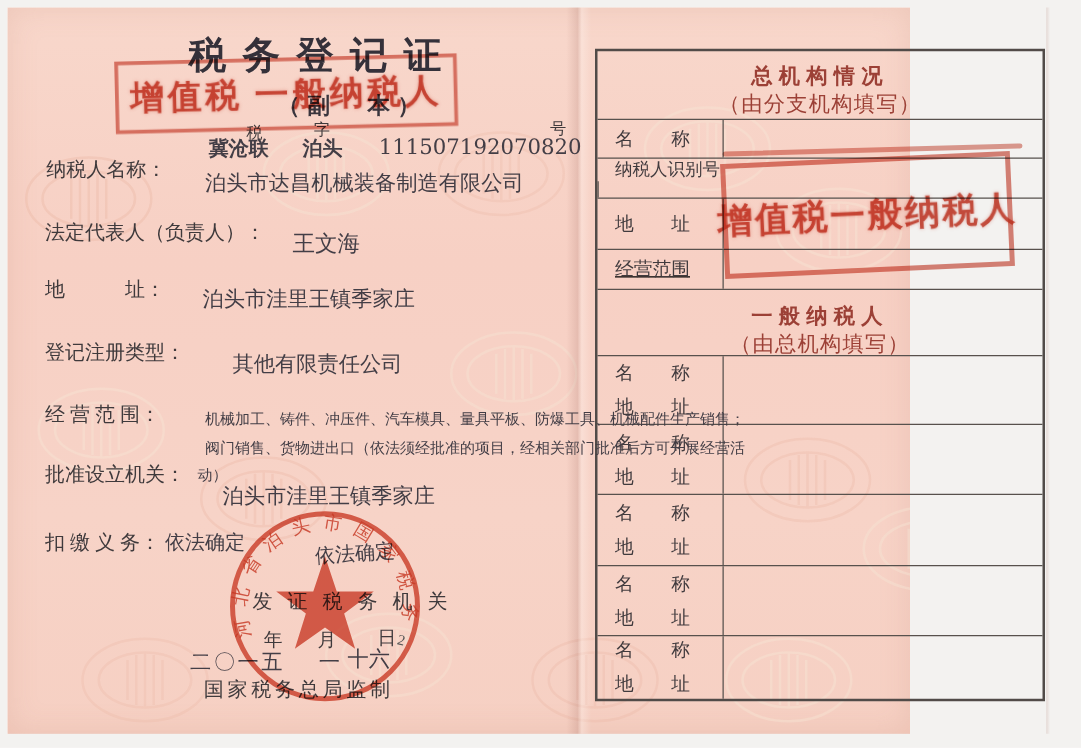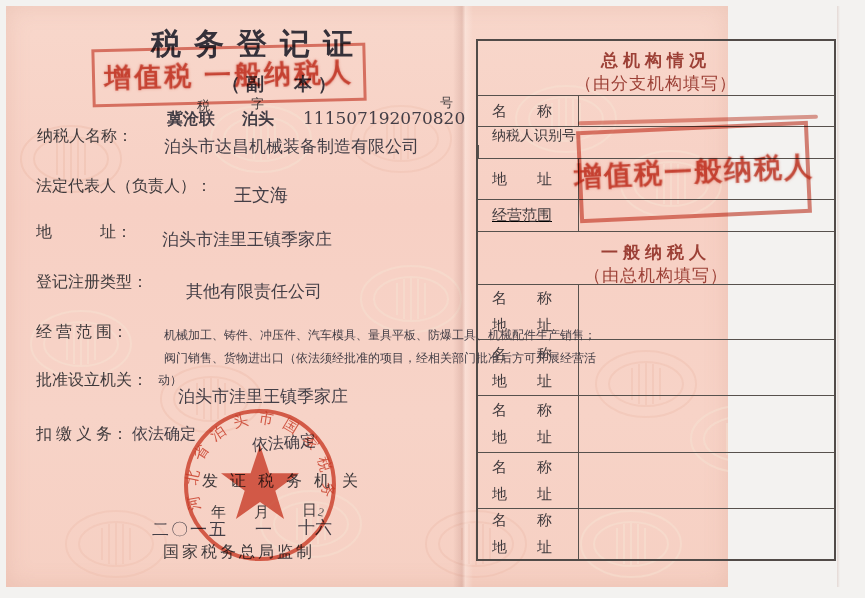--- a/index.html
+++ b/index.html
@@ -124,21 +124,21 @@
     </div>
     <div class="abs val" style="left:246px; top:427px; transform:rotate(-4deg); font-size:16px;">依法确定</div>
 
     <div class="abs lbl z2" style="left:196px; top:465px; letter-spacing:4px; font-size:16px;">发 证 税 务 机 关</div>
 
     <div class="abs lbl z2" style="left:205px; top:497px; font-size:15px;">年</div>
     <div class="abs lbl z2" style="left:248px; top:497px; font-size:15px;">月</div>
     <div class="abs lbl z2" style="left:296px; top:495px; font-size:15px;">日</div>
     <div class="abs val z2" style="left:146px; top:512px; font-size:17px; letter-spacing:2px;">二〇一五</div>
     <div class="abs val z2" style="left:249px; top:512px; font-size:17px;">一</div>
-    <div class="abs val z2" style="left:292px; top:510px; font-size:17px;">十六</div>
+    <div class="abs val z2" style="left:272px; top:510px; font-size:17px;">十六</div>
     <div class="abs z2" style="left:312px; top:499px; font-size:12px; color:#555; transform:rotate(14deg);">2</div>
 
     <div class="abs lbl" style="left:157px; top:536px; letter-spacing:3px; font-size:16px;">国家税务总局监制</div>
 
     <svg id="seal" viewBox="0 0 205 205">
       <circle cx="102" cy="102" r="74" fill="none" stroke="rgba(209,72,50,.8)" stroke-width="4"></circle>
       <polygon fill="rgba(206,66,45,.78)" points="102,62 111.4,90.2 141,90.2 117.3,107.8 126.1,136 102,118.9 77.9,136 86.7,107.8 63,90.2 92.6,90.2"></polygon>
       <defs>
           <path id="arcpath" d="M 44,128 A 63,63 0 1 1 160,128"></path>
         </defs>

